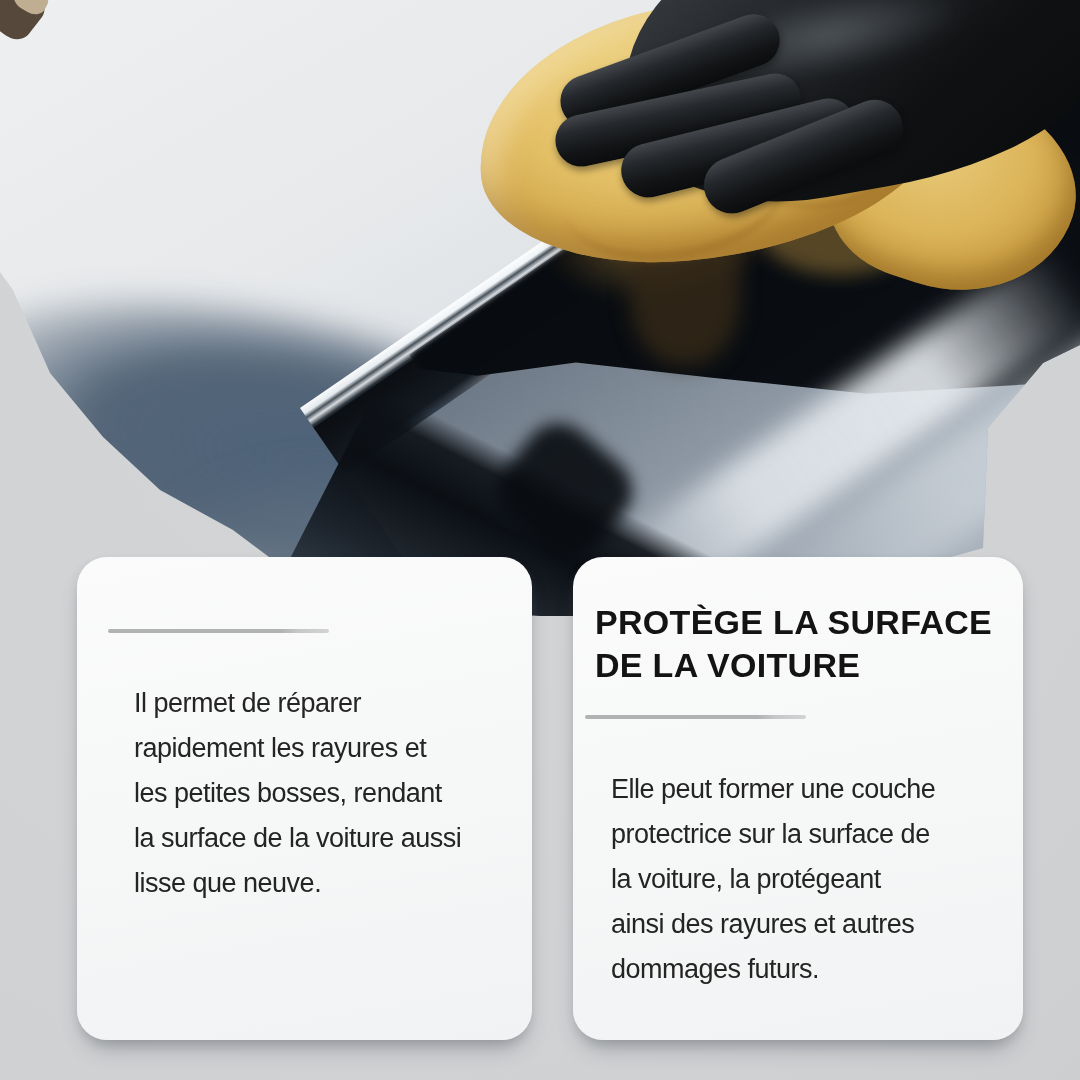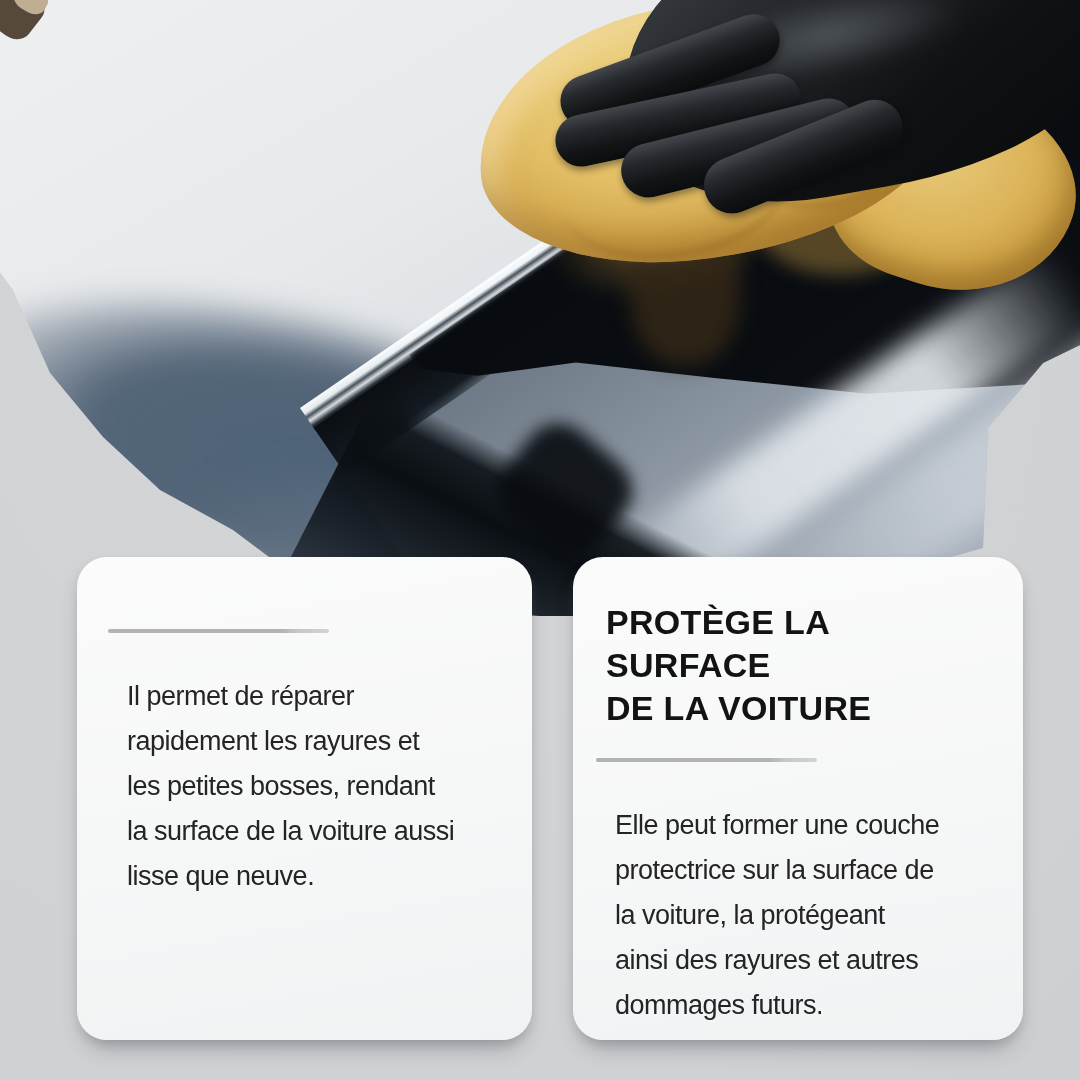--- a/index.html
+++ b/index.html
@@ -82,31 +82,31 @@
   .f4{left:706px;top:168px;width:210px;height:56px;transform:rotate(-22deg);}
   .ph-corner1{left:-22px;top:-20px;width:64px;height:52px;transform:rotate(38deg);border-radius:30%;background:#56493c;}
   .ph-corner2{left:14px;top:-14px;width:34px;height:26px;transform:rotate(30deg);border-radius:40%;background:#bfae92;}
   
   .card{
     position:absolute;top:557px;height:483px;box-sizing:border-box;border-radius:30px;
     background:linear-gradient(170deg,#fbfbfc 0%,#f6f7f7 50%,#f1f2f3 100%);
     box-shadow:0 14px 22px -8px rgba(75,80,88,.45), 0 4px 8px rgba(75,80,88,.12);
   }
   .card-left{left:77px;width:455px;padding:44px 34px 0 41px;}
-  .card-right{left:573px;width:450px;padding:44px 26px 0 33px;}
+  .card-right{left:573px;width:450px;padding:44px 26px 0 22px;}
   .card h2{
     margin:0;font-size:34px;line-height:43px;font-weight:700;letter-spacing:.3px;
     color:#131313;white-space:pre-line;
   }
   .divider{
     height:4px;width:221px;margin:28px 0 0 -10px;border-radius:2px;
     background:linear-gradient(90deg,#b1b2b4 0%,#b1b2b4 78%,#c6c7c9 86%,#d2d3d5 100%);
   }
   .card p{
-    margin:9px;padding-top:32px;font-size:27px;line-height:45px;letter-spacing:-.5px;
+    margin:16px;padding-top:32px;font-size:27px;line-height:45px;letter-spacing:-.5px;
     color:#242424;white-space:pre-line;
   }
 </style>
 </head>
 <body>
 
 <div class="canvas">
 
   <div class="photo" role="img" aria-label="Main gantée de noir pressant un chiffon microfibre jaune sur la carrosserie noire brillante d'une voiture">
     <div class="ph-blueband"></div>

